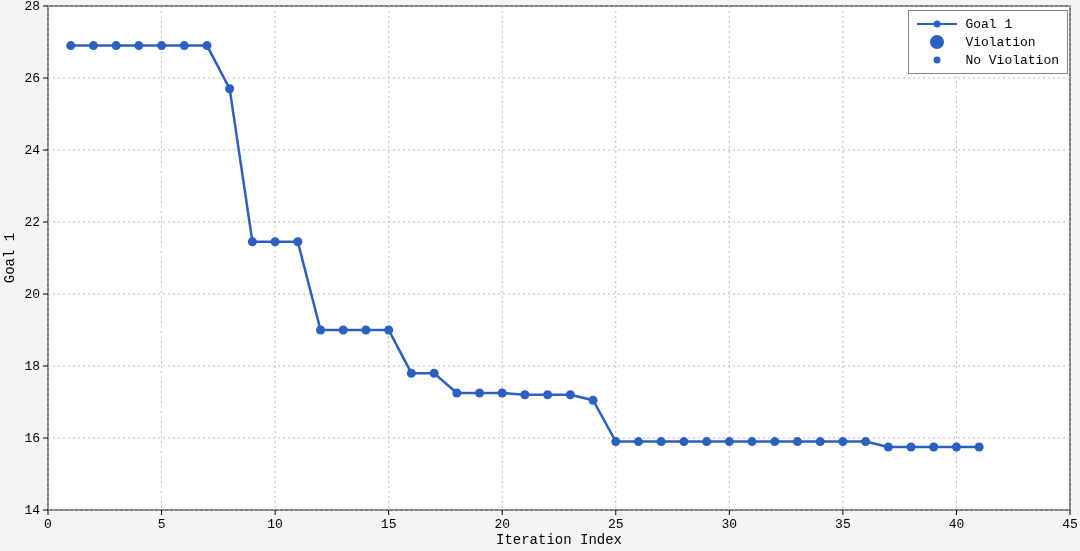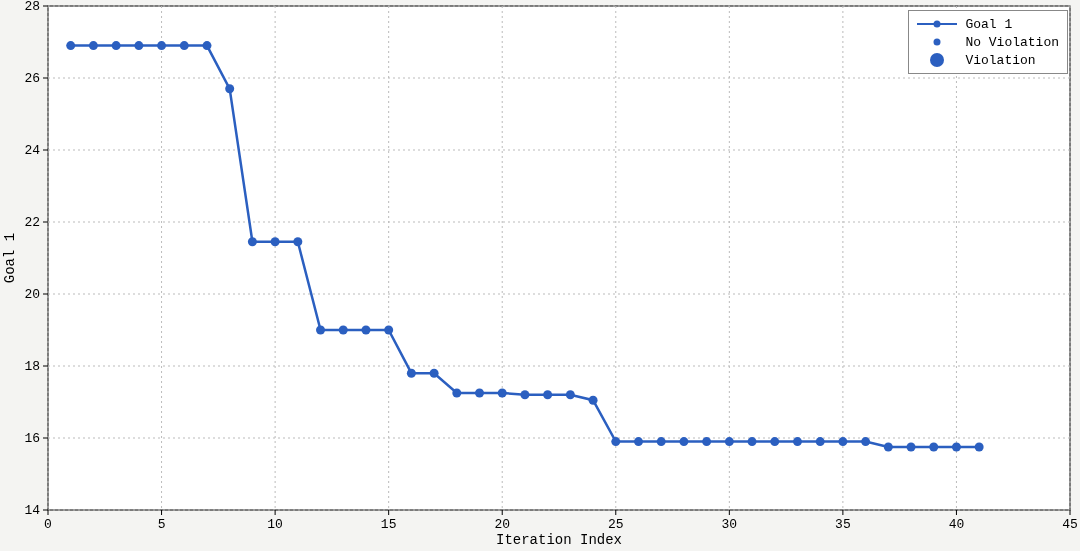--- a/index.html
+++ b/index.html
@@ -156,27 +156,27 @@
         <svg width="40" height="14">
             <line x1="0" y1="7" x2="40" y2="7" stroke="#2b5fc0" stroke-width="2"></line>
             <circle cx="20" cy="7" r="3.5" fill="#2b5fc0"></circle>
           </svg>
       </span>
       <span>Goal 1</span>
     </div>
     <div class="legend-row">
       <span class="legend-sample">
         <svg width="40" height="14">
+            <circle cx="20" cy="7" r="7" fill="#2b5fc0"></circle>
+          </svg>
+      </span>
+      <span>Violation</span>
+    </div>
+    <div class="legend-row">
+      <span class="legend-sample">
+        <svg width="40" height="14">
             <circle cx="20" cy="7" r="3.5" fill="#2b5fc0"></circle>
           </svg>
       </span>
       <span>No Violation</span>
     </div>
-    <div class="legend-row">
-      <span class="legend-sample">
-        <svg width="40" height="14">
-            <circle cx="20" cy="7" r="7" fill="#2b5fc0"></circle>
-          </svg>
-      </span>
-      <span>Violation</span>
-    </div>
   </div>
 </div>
 
 </body></html>

